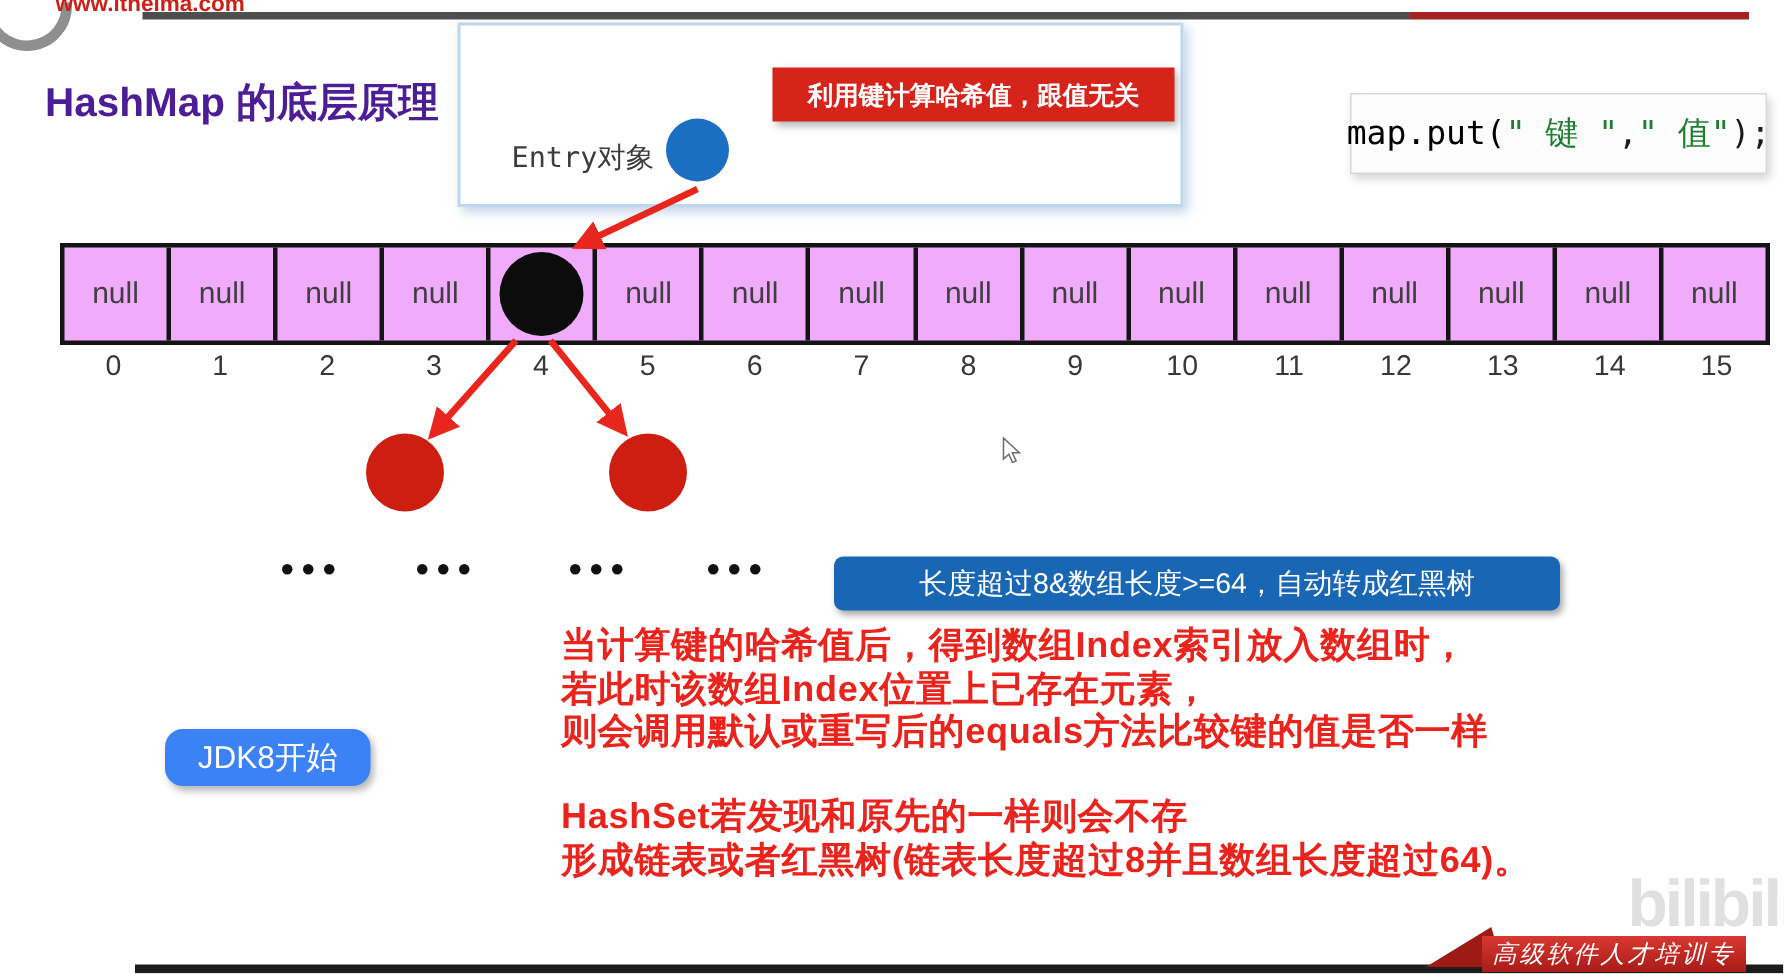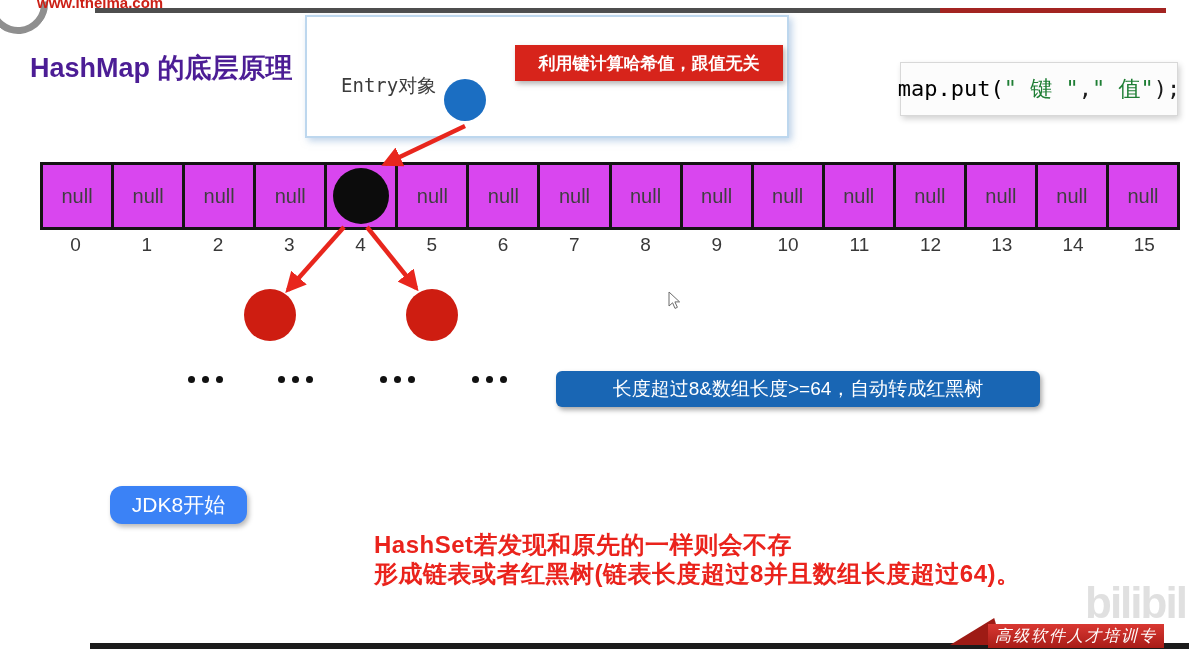--- a/index.html
+++ b/index.html
@@ -10,34 +10,34 @@
   
   .topbar-gray{position:absolute;left:95px;top:8px;width:845px;height:5px;background:#4e4e4e;}
   .topbar-red{position:absolute;left:940px;top:8px;width:226px;height:5px;background:#a32421;}
   .logo-arc{position:absolute;left:-12px;top:-26px;width:46px;height:46px;border:7px solid #8f8f8f;
     border-radius:50%;border-top-color:transparent;transform:rotate(40deg);}
   .site-text{position:absolute;left:37px;top:-6px;font-size:15px;font-weight:bold;color:#cc2016;}
   .page-title{position:absolute;left:30px;top:50px;font-size:27px;font-weight:bold;color:#4c1d95;}
   
   .entry-box{position:absolute;left:305px;top:15px;width:480px;height:119px;background:#ffffff;
     border:2px solid #bdd7ee;box-shadow:3px 3px 7px rgba(140,175,215,.55);}
-  .entry-label{position:absolute;left:34px;top:56px;font-family:"DejaVu Sans Mono",monospace;
+  .entry-label{position:absolute;left:34px;top:75px;font-family:"DejaVu Sans Mono",monospace;
     font-size:19px;color:#3c3c3c;}
   .blue-circle{position:absolute;left:137px;top:62px;width:42px;height:42px;border-radius:50%;background:#1b6ec2;}
   .tooltip{position:absolute;left:515px;top:45px;width:268px;height:36px;background:#d7241b;border-radius:0;
     box-shadow:2px 3px 5px rgba(110,110,110,.5);display:flex;align-items:center;justify-content:center;
     color:#ffffff;font-size:17px;font-weight:bold;}
   
   .code-box{position:absolute;left:900px;top:62px;width:276px;height:52px;background:#fcfcfc;
     border:1px solid #d8d8d8;box-shadow:2px 3px 6px rgba(0,0,0,.18);
     display:flex;align-items:center;justify-content:center;}
   .code-line{font-family:"DejaVu Sans Mono",monospace;font-size:22px;white-space:pre;}
   
   .array{position:absolute;left:40px;top:162px;width:1140px;height:68px;border:3px solid #141414;
-    display:flex;box-sizing:border-box;background:#d946ef;}
+    display:flex;box-sizing:border-box;background:#f0abfc;}
   .cell{flex:1;border-right:3px solid #141414;display:flex;align-items:center;justify-content:center;
     font-size:20px;color:#3f3f3f;}
   .cell:last-child{border-right:none;}
   .black-circle{width:56px;height:56px;border-radius:50%;background:#0c0c0c;}
   .indices{position:absolute;left:40px;top:234px;width:1140px;display:flex;}
   .idx{flex:1;text-align:center;font-size:19px;color:#383838;}
   
   .red-circle{position:absolute;width:52px;height:52px;border-radius:50%;background:#ce1d11;}
   .rc-left{left:244px;top:289px;}
   .rc-right{left:406px;top:289px;}
@@ -155,20 +155,25 @@
       <span class="dot"></span>
       <span class="dot"></span>
     </div>
   <div class="ellipsis-group" style="left:472px;">
       <span class="dot"></span>
       <span class="dot"></span>
       <span class="dot"></span>
     </div>
 
   <div class="blue-banner">长度超过8&amp;数组长度&gt;=64，自动转成红黑树</div>
+  <div class="red-paragraph p1">
+      <div>当计算键的哈希值后，得到数组Index索引放入数组时，</div>
+      <div>若此时该数组Index位置上已存在元素，</div>
+      <div>则会调用默认或重写后的equals方法比较键的值是否一样</div>
+    </div>
   <div class="jdk8-badge">JDK8开始</div>
   <div class="red-paragraph p2">
       <div>HashSet若发现和原先的一样则会不存</div>
       <div>形成链表或者红黑树(链表长度超过8并且数组长度超过64)。</div>
     </div>
 
   <svg class="cursor" width="16" height="19" viewBox="0 0 16 19">
     <path d="M1,1 L1,15 L4.6,11.8 L7,17.4 L9.4,16.3 L6.9,10.9 L11.6,10.9 Z" fill="#ffffff" stroke="#6b6b6b" stroke-width="1"></path>
   </svg>
 

